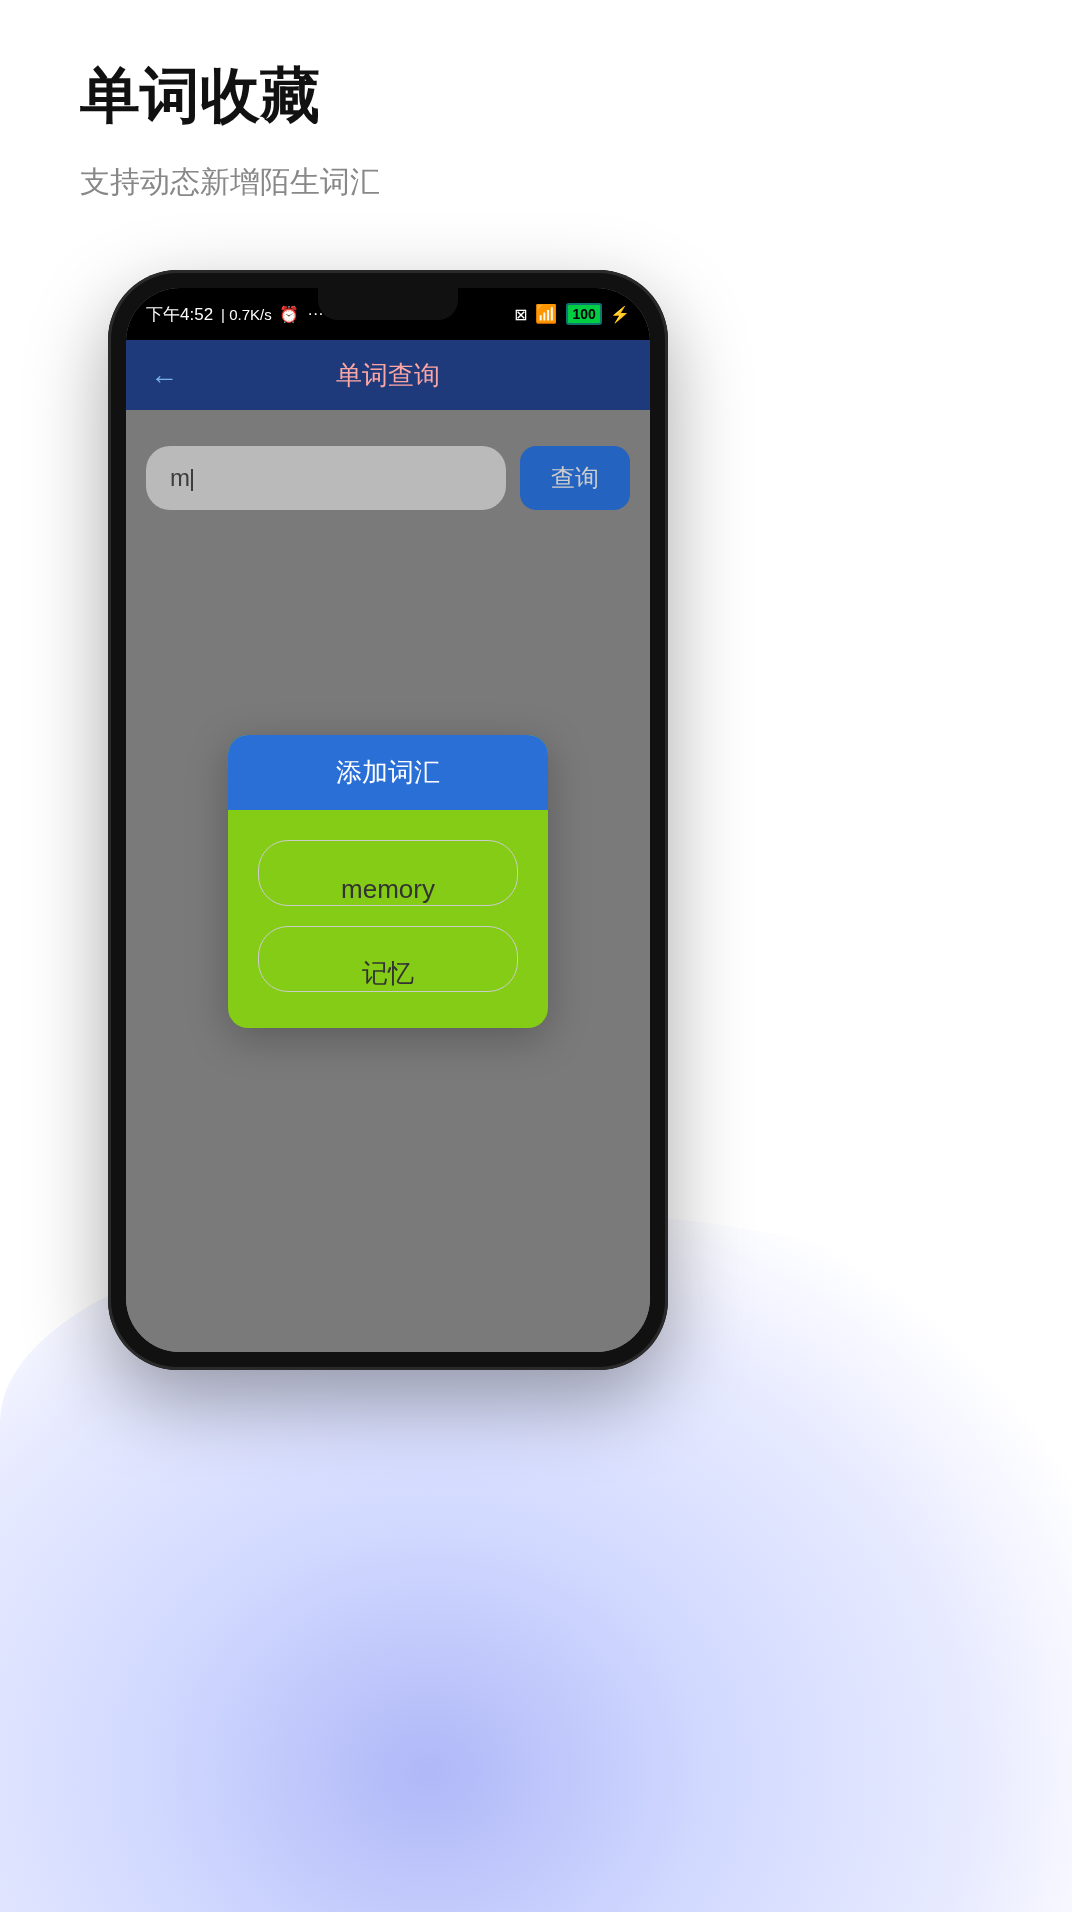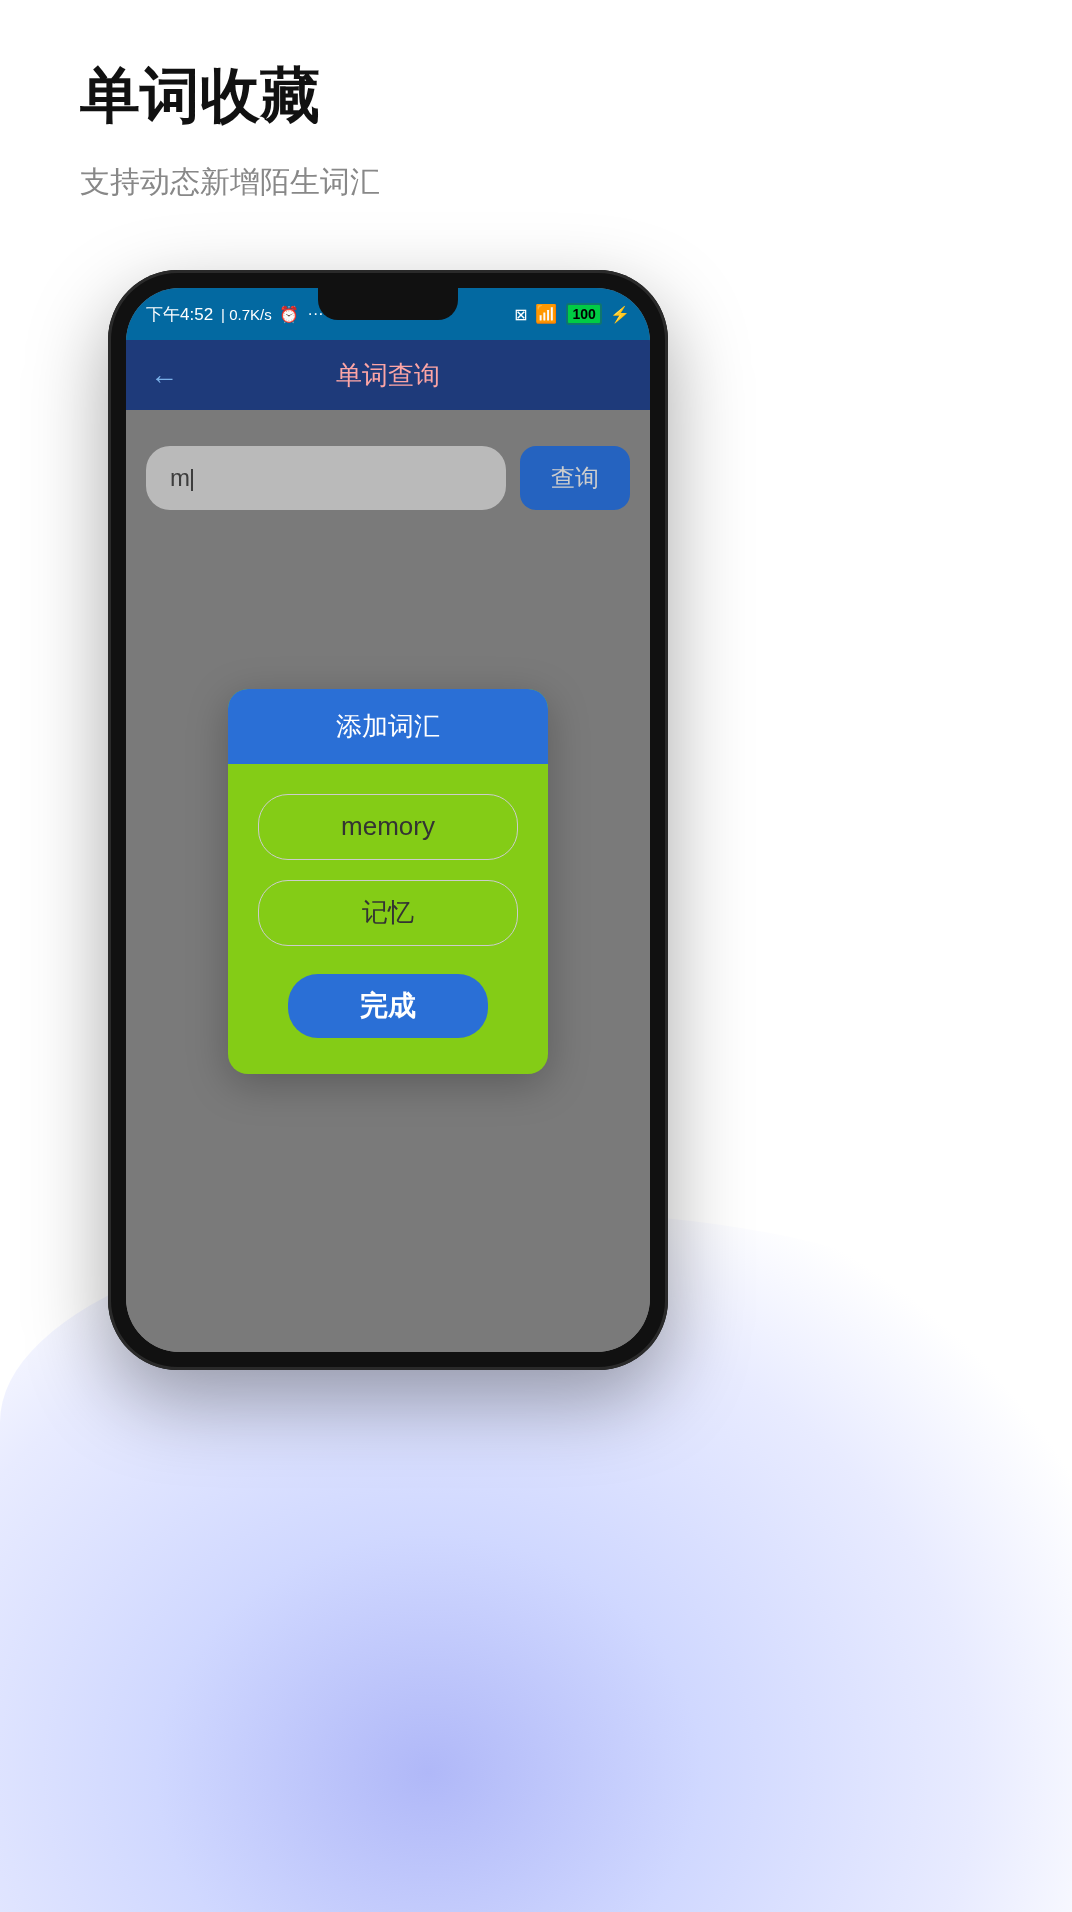--- a/index.html
+++ b/index.html
@@ -75,21 +75,21 @@
       background: #808080;
       border-radius: 54px;
       overflow: hidden;
     }
 
     
     .status-bar {
       position: absolute;
       top: 0; left: 0; right: 0;
       height: 52px;
-      background: #0369a1;
+      background: #000000;
       display: flex;
       align-items: center;
       padding: 0 20px;
       z-index: 10;
     }
 
     .status-left {
       font-size: 18px;
       color: #ffffff;
       flex: 1;
@@ -227,21 +227,21 @@
       gap: 20px;
       align-items: center;
     }
 
     .dialog-field {
       width: 100%;
       border: 1.5px solid #cccccc;
       border-radius: 30px;
       height: 66px;
       display: flex;
-      align-items: center;
+      align-items: flex-end;
       justify-content: center;
     }
 
     .dialog-field-text {
       font-size: 26px;
       color: #333333;
     }
 
     .dialog-done-btn {
       background: #2a6fd6;
@@ -367,22 +367,19 @@
           <div class="dialog-header">
             <span class="dialog-header-text">添加词汇</span>
           </div>
           <div class="dialog-body">
             <div class="dialog-field">
               <span class="dialog-field-text">memory</span>
             </div>
             <div class="dialog-field">
               <span class="dialog-field-text">记忆</span>
             </div>
-            <div class="dialog-done-btn">
-              <span class="dialog-done-text">完成</span>
-            </div>
           </div>
         </div>
       </div>
 
     </div>
   </div>
 </div>
 
 </body></html>

